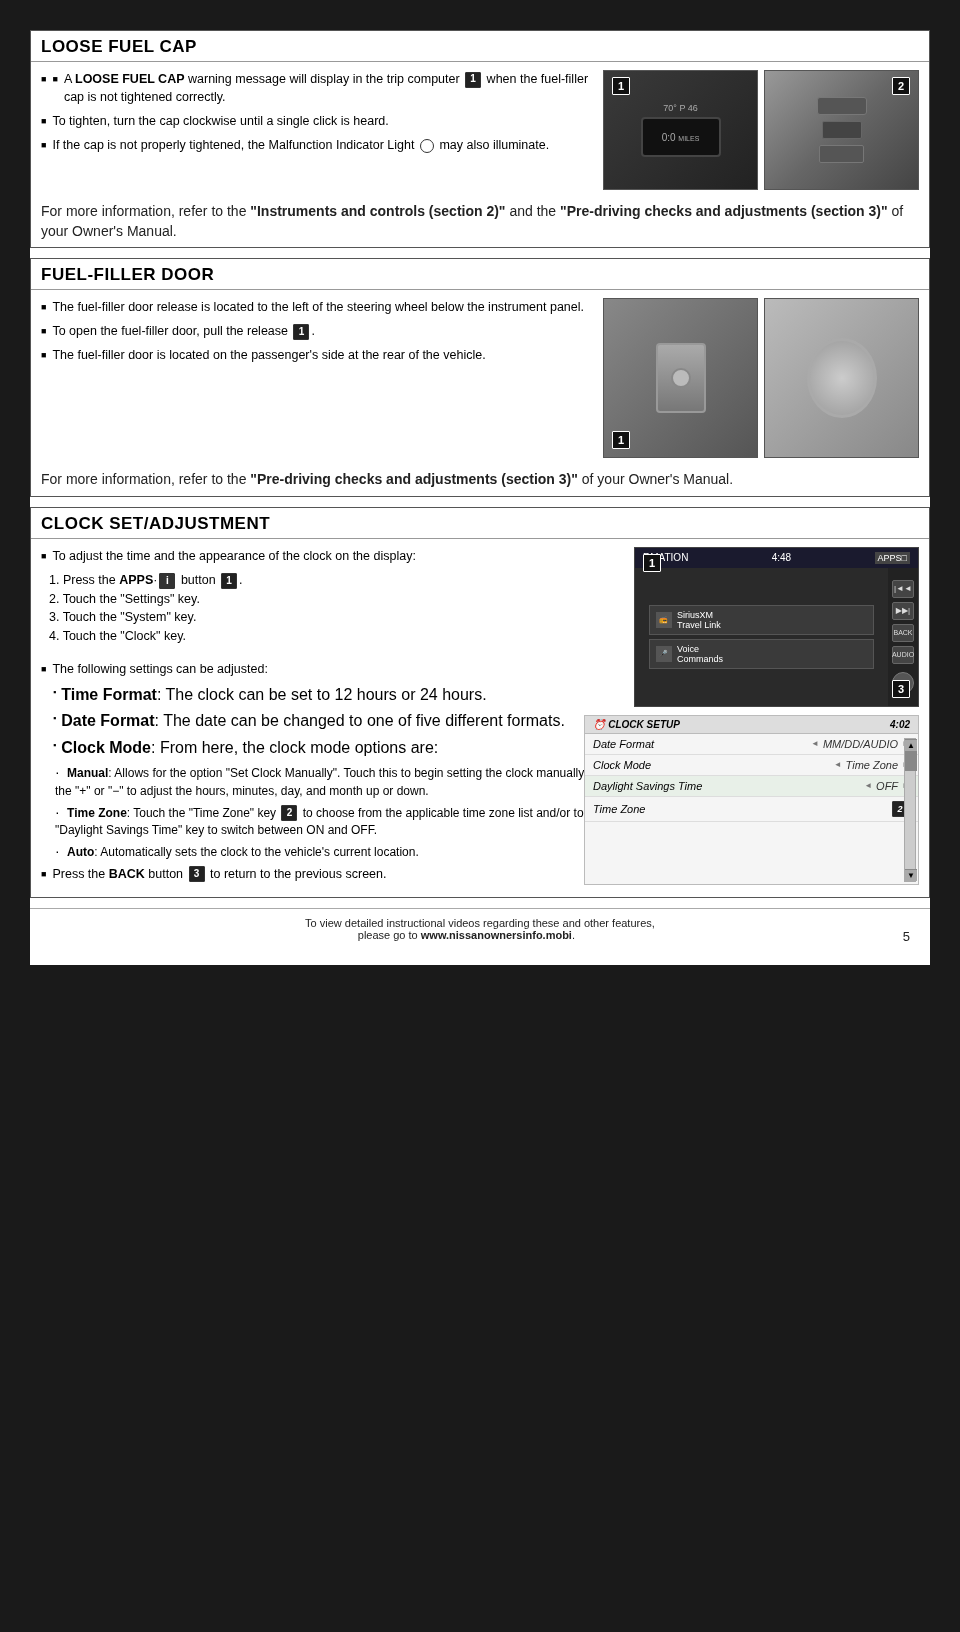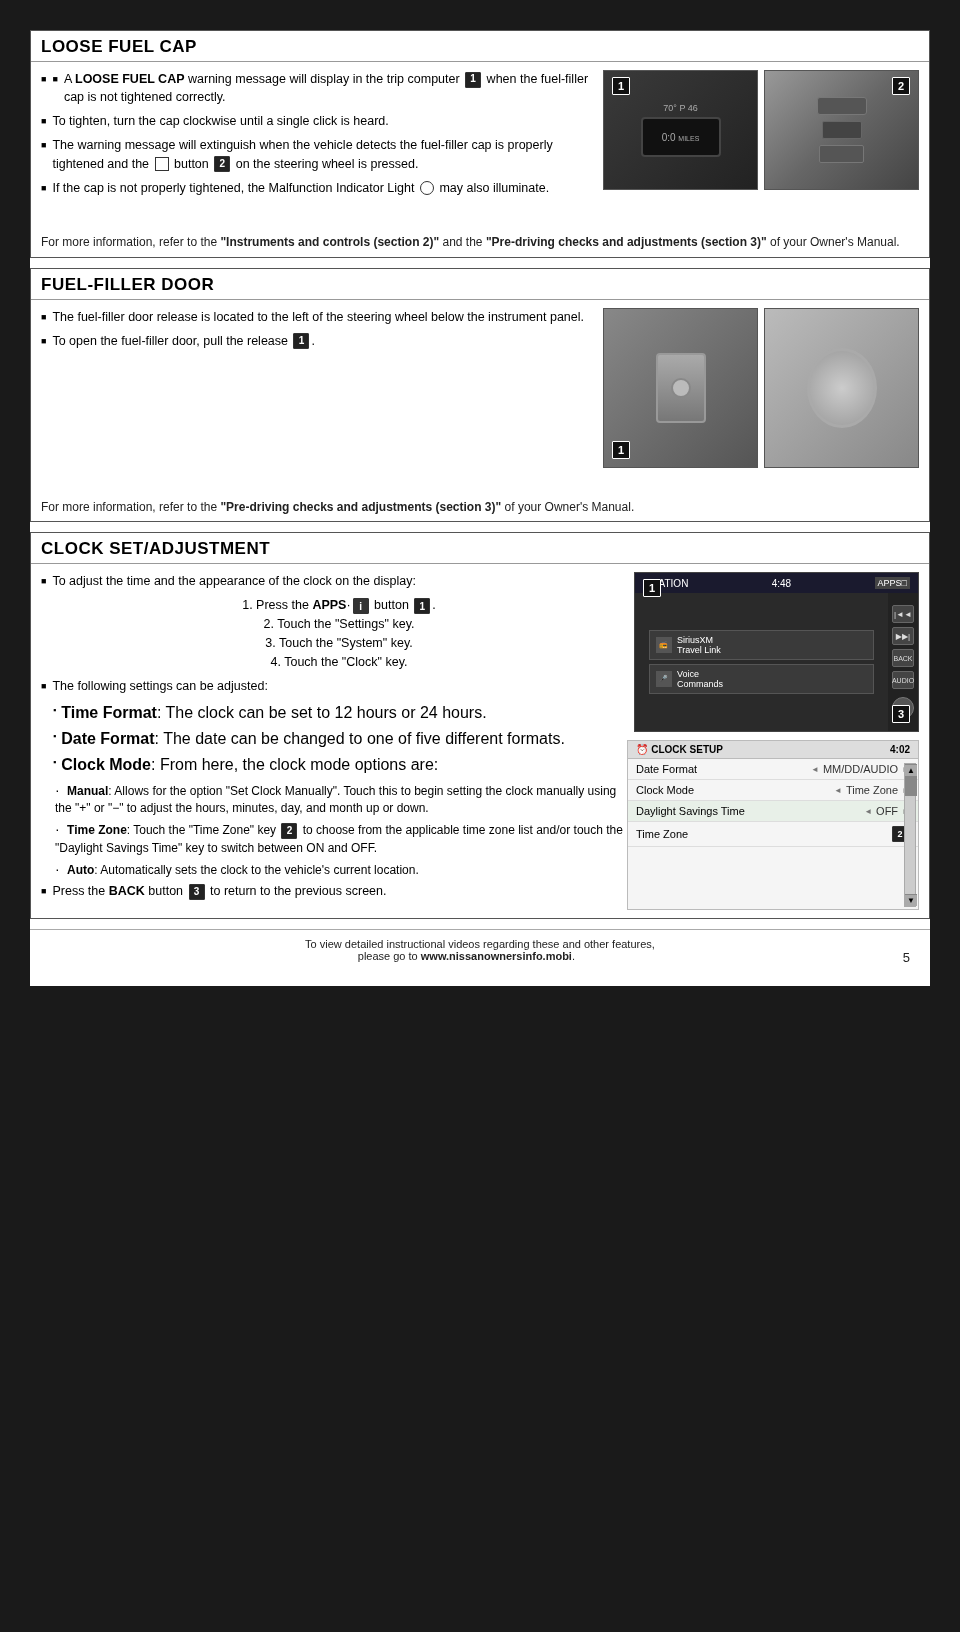--- a/index.html
+++ b/index.html
@@ -138,25 +138,24 @@
       align-items: center;
       justify-content: center;
       width: 14px;
       height: 14px;
       border: 1.5px solid #333;
       border-radius: 50%;
       vertical-align: middle;
       margin: 0 2px;
     }
     .footnote {
-      font-size: 12px;
+      font-size: 14px;
       color: #222;
       padding: 4px 8px 6px 10px;
       line-height: 1.4;
-      margin-top: 19px;
     }
     .footnote strong {
       font-weight: 700;
     }
     
     .clock-section-body {
       display: flex;
       padding: 8px 10px 8px 10px;
     }
     .clock-text {
@@ -172,37 +171,37 @@
     }
     .nav-img {
       width: 285px;
       height: 160px;
       background: #555;
       border: 1px solid #444;
       position: relative;
       overflow: hidden;
     }
     .clock-setup-img {
-      width: 292px;
+      width: 335px;
       height: 170px;
       background: #86efac;
       border: 1px solid #bbb;
       position: relative;
       overflow: hidden;
+      font-style: italic;
     }
     .with-nav-label {
       font-size: 12px;
       font-weight: 700;
       margin: 6px 0 3px 0;
     }
     .steps-list {
       list-style: none;
       padding-left: 8px;
-      margin-bottom: 6px;
-      text-align: center;
+      margin-bottom: 14px;
     }
     .steps-list li {
       font-size: 12.5px;
       line-height: 1.5;
     }
     .sub-bullet {
       list-style: none;
       padding-left: 12px;
     }
     .sub-bullet li {
@@ -389,25 +388,20 @@
           <li>
             <span style="display:inline-flex;align-items:flex-start;">
               <span style="content:'■';font-size:9px;margin-right:6px;margin-top:3px;flex-shrink:0;">■</span>
               <span>
                 A <strong>LOOSE FUEL CAP</strong> warning message will display in the trip computer <span class="inline-box">1</span> when the fuel-filler cap is not tightened correctly.
               </span>
             </span>
           </li>
           <li>
             <span>To tighten, turn the cap clockwise until a single click is heard.</span>
-          </li>
-          <li>
-            <span>
-              The warning message will extinguish when the vehicle detects the fuel-filler cap is properly tightened and the <span class="inline-square"></span> button <span class="inline-box">2</span> on the steering wheel is pressed.
-            </span>
           </li>
           <li>
             <span>
               If the cap is not properly tightened, the Malfunction Indicator Light <span class="inline-circle"></span> may also illuminate.
             </span>
           </li>
         </ul>
       </div>
       <div class="section-images">
         <div class="img-box">
@@ -441,20 +435,23 @@
     <div class="section-body">
       <div class="section-text">
         <ul class="bullet-list">
           <li>
             <span>The fuel-filler door release is located to the left of the steering wheel below the instrument panel.</span>
           </li>
           <li>
             <span>
               To open the fuel-filler door, pull the release <span class="inline-box">1</span>.
             </span>
+          </li>
+          <li>
+            <span>The fuel-filler door is located on the passenger's side at the rear of the vehicle.</span>
           </li>
         </ul>
       </div>
       <div class="section-images">
         <div class="img-box-tall">
           <div style="width:100%;height:100%;background:linear-gradient(135deg,#888 0%,#555 100%);display:flex;align-items:center;justify-content:center;">
             <div style="width:50px;height:70px;background:linear-gradient(180deg,#aaa,#777);border-radius:4px;border:2px solid #999;display:flex;align-items:center;justify-content:center;">
               <div style="width:20px;height:20px;background:#bbb;border-radius:50%;border:2px solid #888;"></div>
             </div>
           </div>

